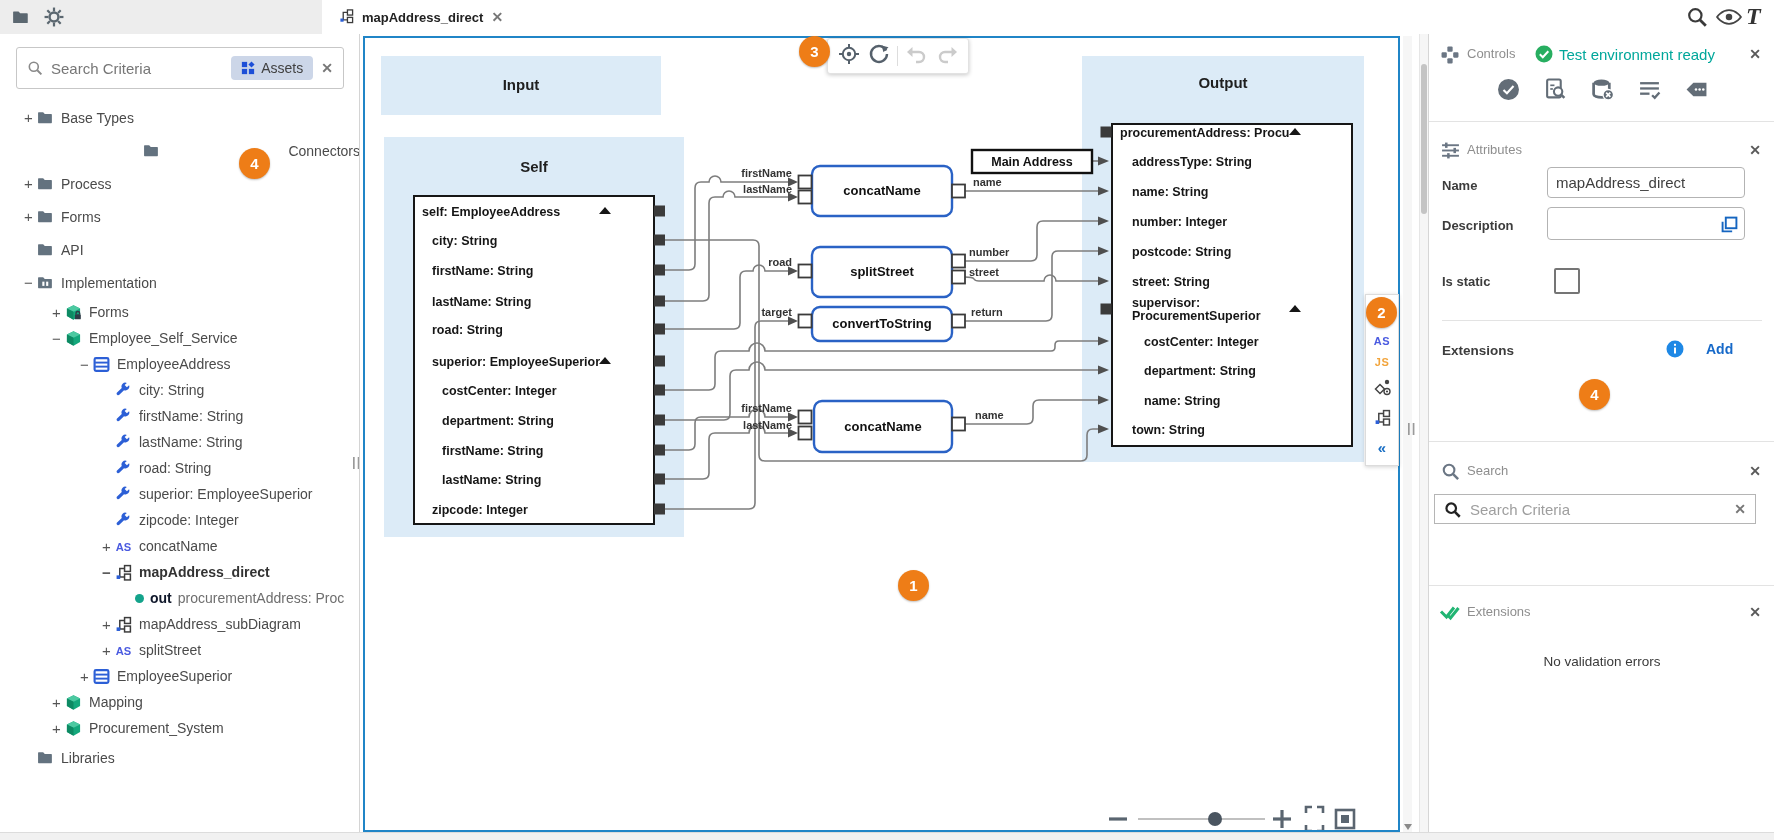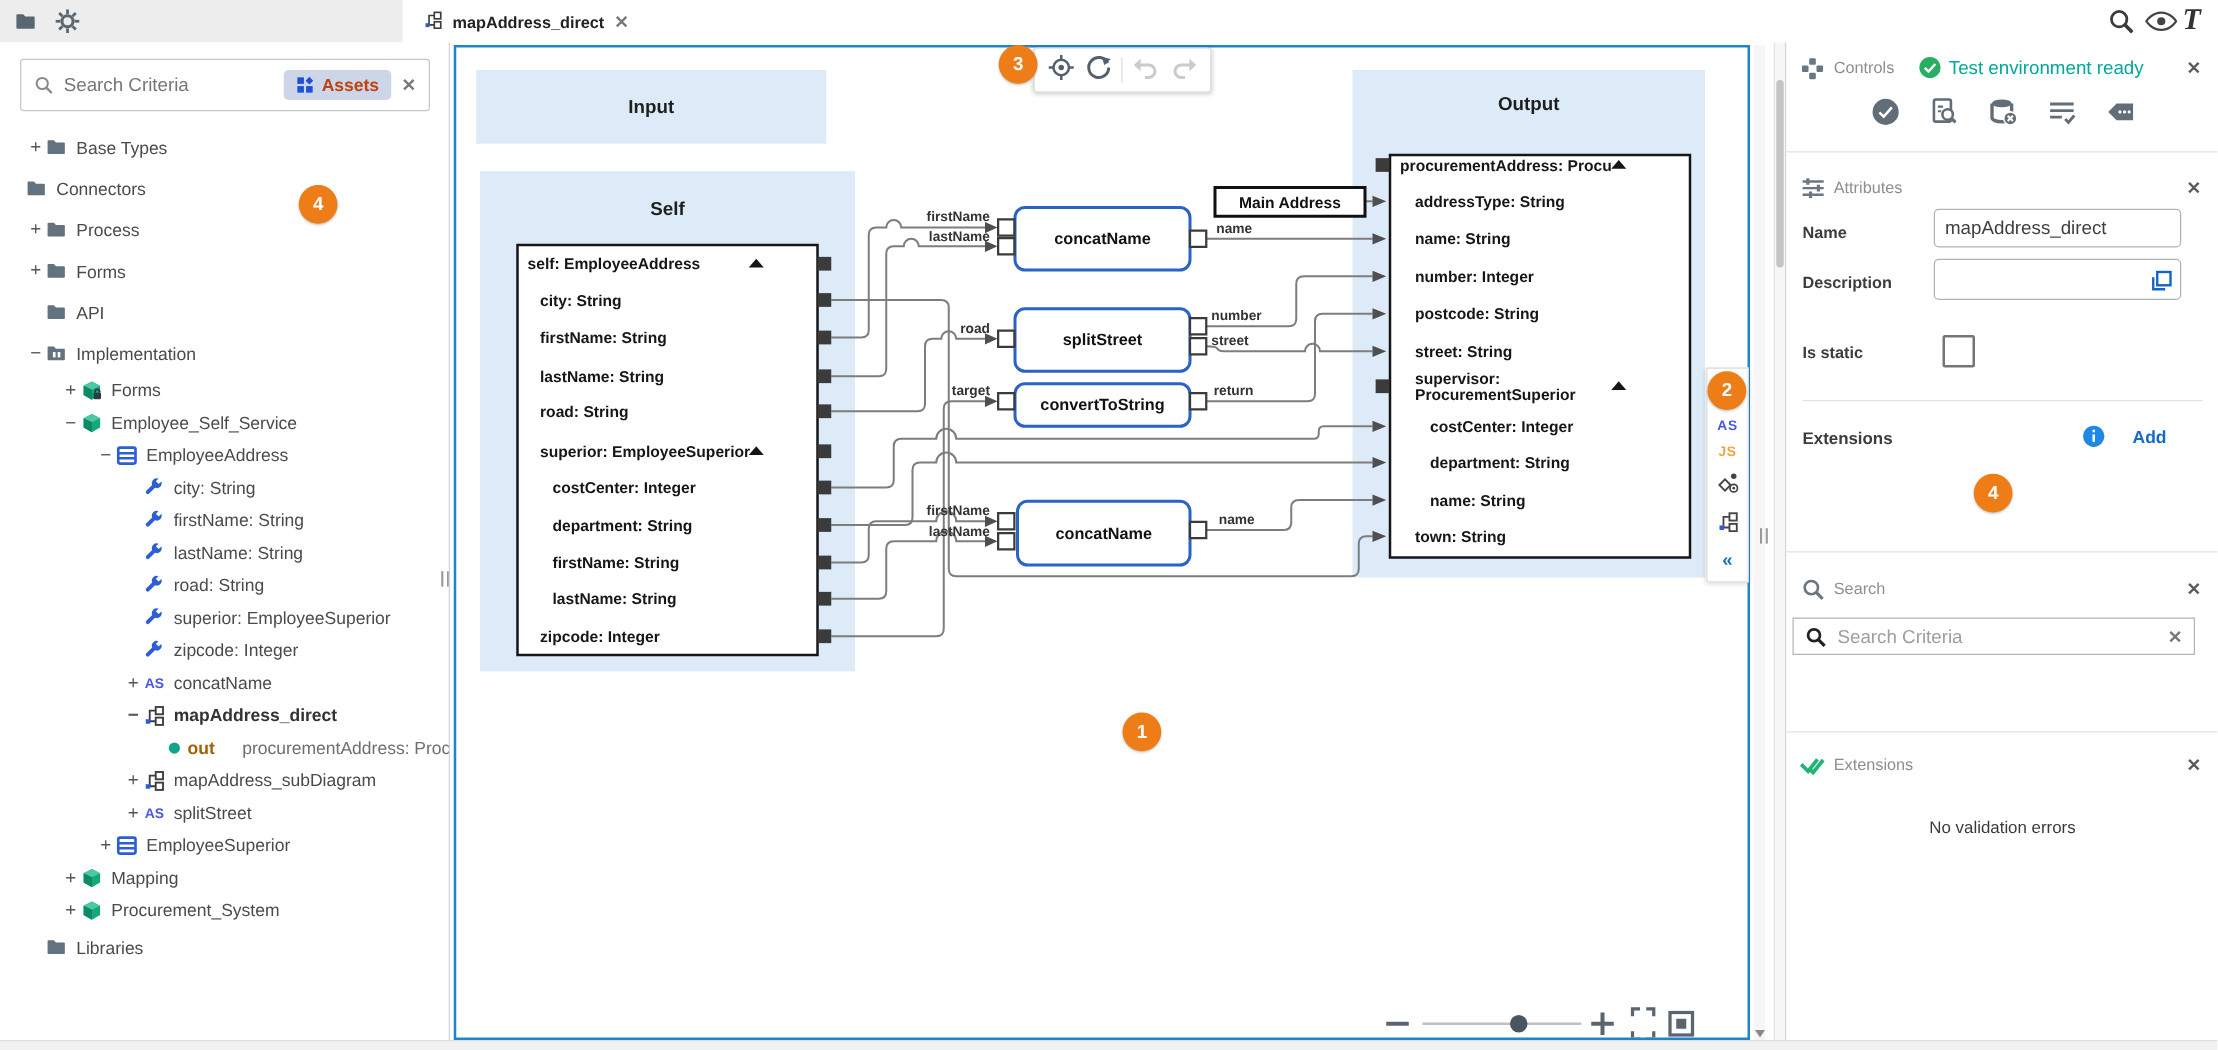--- a/index.html
+++ b/index.html
@@ -8,29 +8,29 @@
   
   #topbar{left:0;top:0;width:1774px;height:34px;background:#fff;}
   #topbar-left{left:0;top:0;width:322px;height:34px;background:#ededed;}
   .tab-proj{left:62px;top:3px;width:240px;height:31px;background:#d9d9d9;border-radius:7px 7px 0 0;display:flex;align-items:center;gap:8px;padding:0 12px;box-sizing:border-box;color:#5f5f5f;font-size:13px;white-space:nowrap;overflow:hidden;}
   .tab-doc{left:325px;top:0;height:34px;display:flex;align-items:center;gap:8px;padding:0 14px;font-size:13px;font-weight:bold;color:#222;}
   .xbtn{color:#777;font-size:14px;font-weight:bold;cursor:pointer;line-height:1;}
   
   #sidebar{left:0;top:34px;width:360px;height:798px;background:#fff;border-right:1px solid #d4d4d4;box-sizing:border-box;overflow:hidden;}
   #sb-search{left:16px;top:13px;width:328px;height:42px;border:1px solid #c7c7c7;border-radius:3px;display:flex;align-items:center;padding:0 10px;box-sizing:border-box;gap:8px;background:#fff;}
   #sb-search .ph{color:#767676;font-size:15px;flex:1;}
-  .chip{background:#ccd6e8;border-radius:4px;display:flex;align-items:center;gap:6px;padding:4px 10px;color:#c2410c;font-size:14px;font-weight:bold;}
+  .chip{background:#ccd6e8;border-radius:4px;display:flex;align-items:center;gap:6px;padding:4px 10px;color:#404040;font-size:14px;font-weight:normal;}
   #tree{left:0;top:67px;width:360px;bottom:0;}
   .trow{display:flex;align-items:center;font-size:14px;color:#4a4a4a;white-space:nowrap;}
   .trow .exp{width:17px;text-align:center;color:#555;font-size:15px;flex:0 0 17px;}
   .trow .ticon{width:17px;height:17px;flex:0 0 17px;margin-right:7px;}
   .trow.h33{height:33px;}
   .trow.h26{height:26px;}
   .trow.bold{font-weight:bold;color:#333;}
-  .outword{color:#a16207;font-weight:bold;margin:0 22px 0 6px;}
+  .outword{color:#0f172a;font-weight:bold;margin:0 6px 0 6px;}
   .outdot{width:9px;height:9px;border-radius:50%;background:#14a38b;flex:0 0 9px;}
   .outtxt{color:#6e6e6e;}
   
   #canvas{left:363px;top:36px;width:1037px;height:796px;border:2px solid #2085c7;background:#fff;box-sizing:border-box;}
   #cantoolbar{left:462px;top:0px;width:142px;height:36px;background:#fff;border:1px solid #e2e2e2;border-radius:3px;box-shadow:0 1px 4px rgba(0,0,0,.22);display:flex;align-items:center;justify-content:space-around;padding:0 6px;box-sizing:border-box;z-index:6;}
   .vsep{width:1px;height:20px;background:#ddd;}
   #sidetools{left:1000px;top:256px;width:34px;height:172px;background:#fff;border:1px solid #dcdcdc;box-shadow:0 1px 4px rgba(0,0,0,.18);display:flex;flex-direction:column;align-items:center;justify-content:space-around;padding:4px 0;box-sizing:border-box;z-index:6;}
   #sidetools .tt{font-family:"Liberation Serif",serif;font-weight:bold;font-size:19px;color:#222;}
   #sidetools .as{font-size:11px;font-weight:bold;color:#4a5ae0;letter-spacing:.5px;}
   #sidetools .js{font-size:11px;font-weight:bold;color:#f2a43b;letter-spacing:.5px;}
@@ -124,21 +124,21 @@
     <span class="xbtn">✕</span>
   </div>
   <div id="tree" class="abs">
       <div class="trow h33" style="padding-left: 20px;">
         <span class="exp">+</span>
         <span class="ticon"><svg viewBox="0 0 16 16" width="17" height="17">
             <path d="M1 12.8V3.6c0-.3.2-.6.6-.6h4.2l1.5 1.7h6.1c.3 0 .6.3.6.6v7.5c0 .3-.3.6-.6.6H1.6c-.4 0-.6-.3-.6-.6z" fill="#63727f"></path>
           </svg></span>
         <span>Base Types</span>
       </div>
-      <div class="trow h33" style="padding-left: 4px;">
+      <div class="trow h33" style="padding-left: 4px; justify-content: space-between;">
         <span class="exp"></span>
         <span class="ticon"><svg viewBox="0 0 16 16" width="17" height="17">
             <path d="M1 12.8V3.6c0-.3.2-.6.6-.6h4.2l1.5 1.7h6.1c.3 0 .6.3.6.6v7.5c0 .3-.3.6-.6.6H1.6c-.4 0-.6-.3-.6-.6z" fill="#63727f"></path>
           </svg></span>
         <span>Connectors</span>
       </div>
       <div class="trow h33" style="padding-left: 20px;">
         <span class="exp">+</span>
         <span class="ticon"><svg viewBox="0 0 16 16" width="17" height="17">
             <path d="M1 12.8V3.6c0-.3.2-.6.6-.6h4.2l1.5 1.7h6.1c.3 0 .6.3.6.6v7.5c0 .3-.3.6-.6.6H1.6c-.4 0-.6-.3-.6-.6z" fill="#63727f"></path>

